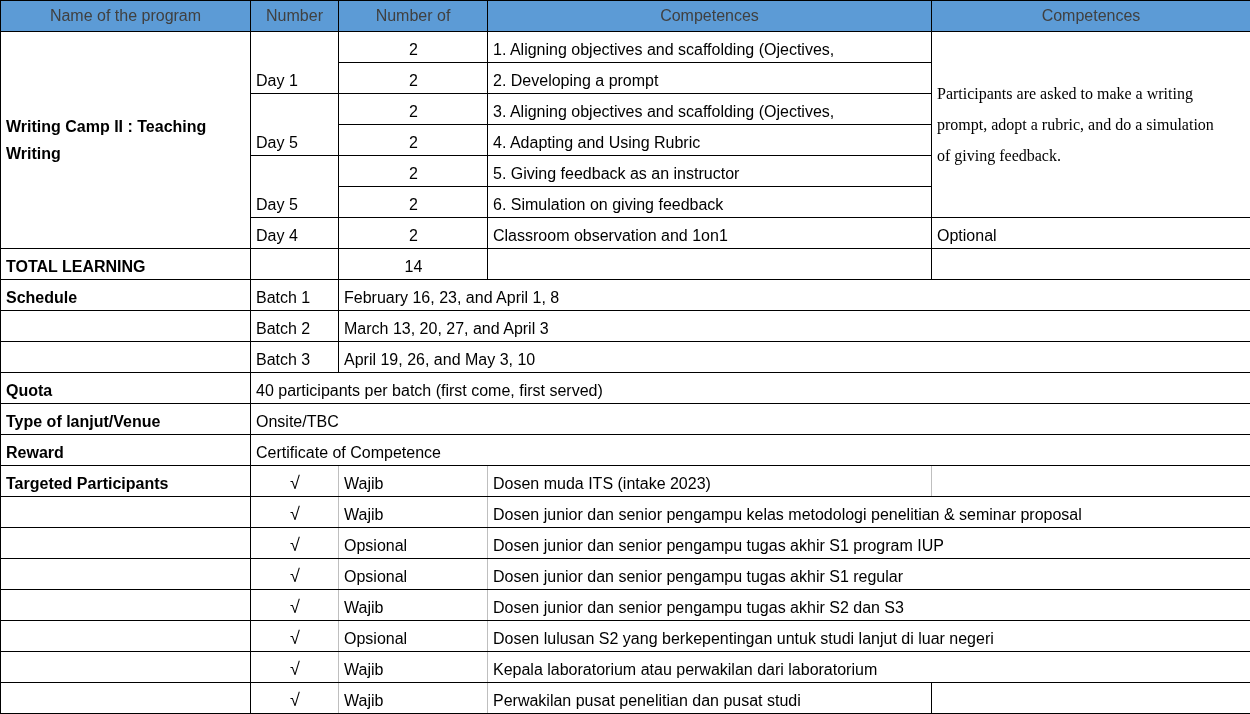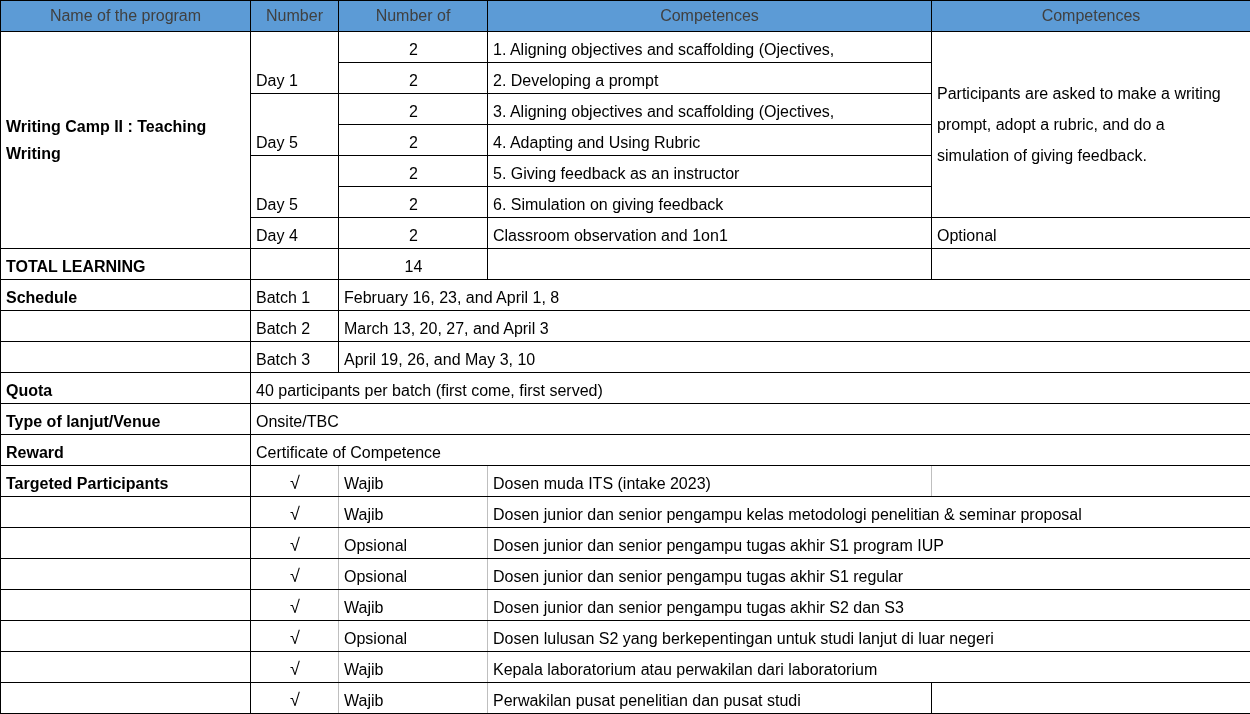--- a/index.html
+++ b/index.html
@@ -19,21 +19,21 @@
   }
   th{
     background:#5C9BD6;color:#404040;font-weight:normal;
     text-align:center;vertical-align:middle;padding:0 2px;
   }
   .bold{font-weight:bold;}
   .center{text-align:center;}
   .wrap{white-space:normal;}
   .vmid{vertical-align:middle;padding-bottom:0;}
   .program-name{line-height:27px;margin-top:30px;}
-  .objectives{line-height:31px;padding-right:24px;}
+  .objectives{line-height:31px;padding-right:24px;font-family:Liberation Serif, serif;}
   .check{font-size:18px;text-align:center;padding-bottom:2px;}
   .gray-l{border-left-color:#BFBFBF;}
   .gray-r{border-right-color:#BFBFBF;}
   .no-r{border-right:none;}
 </style>
 </head>
 <body>
 
 <div class="sheet">
 <table>

